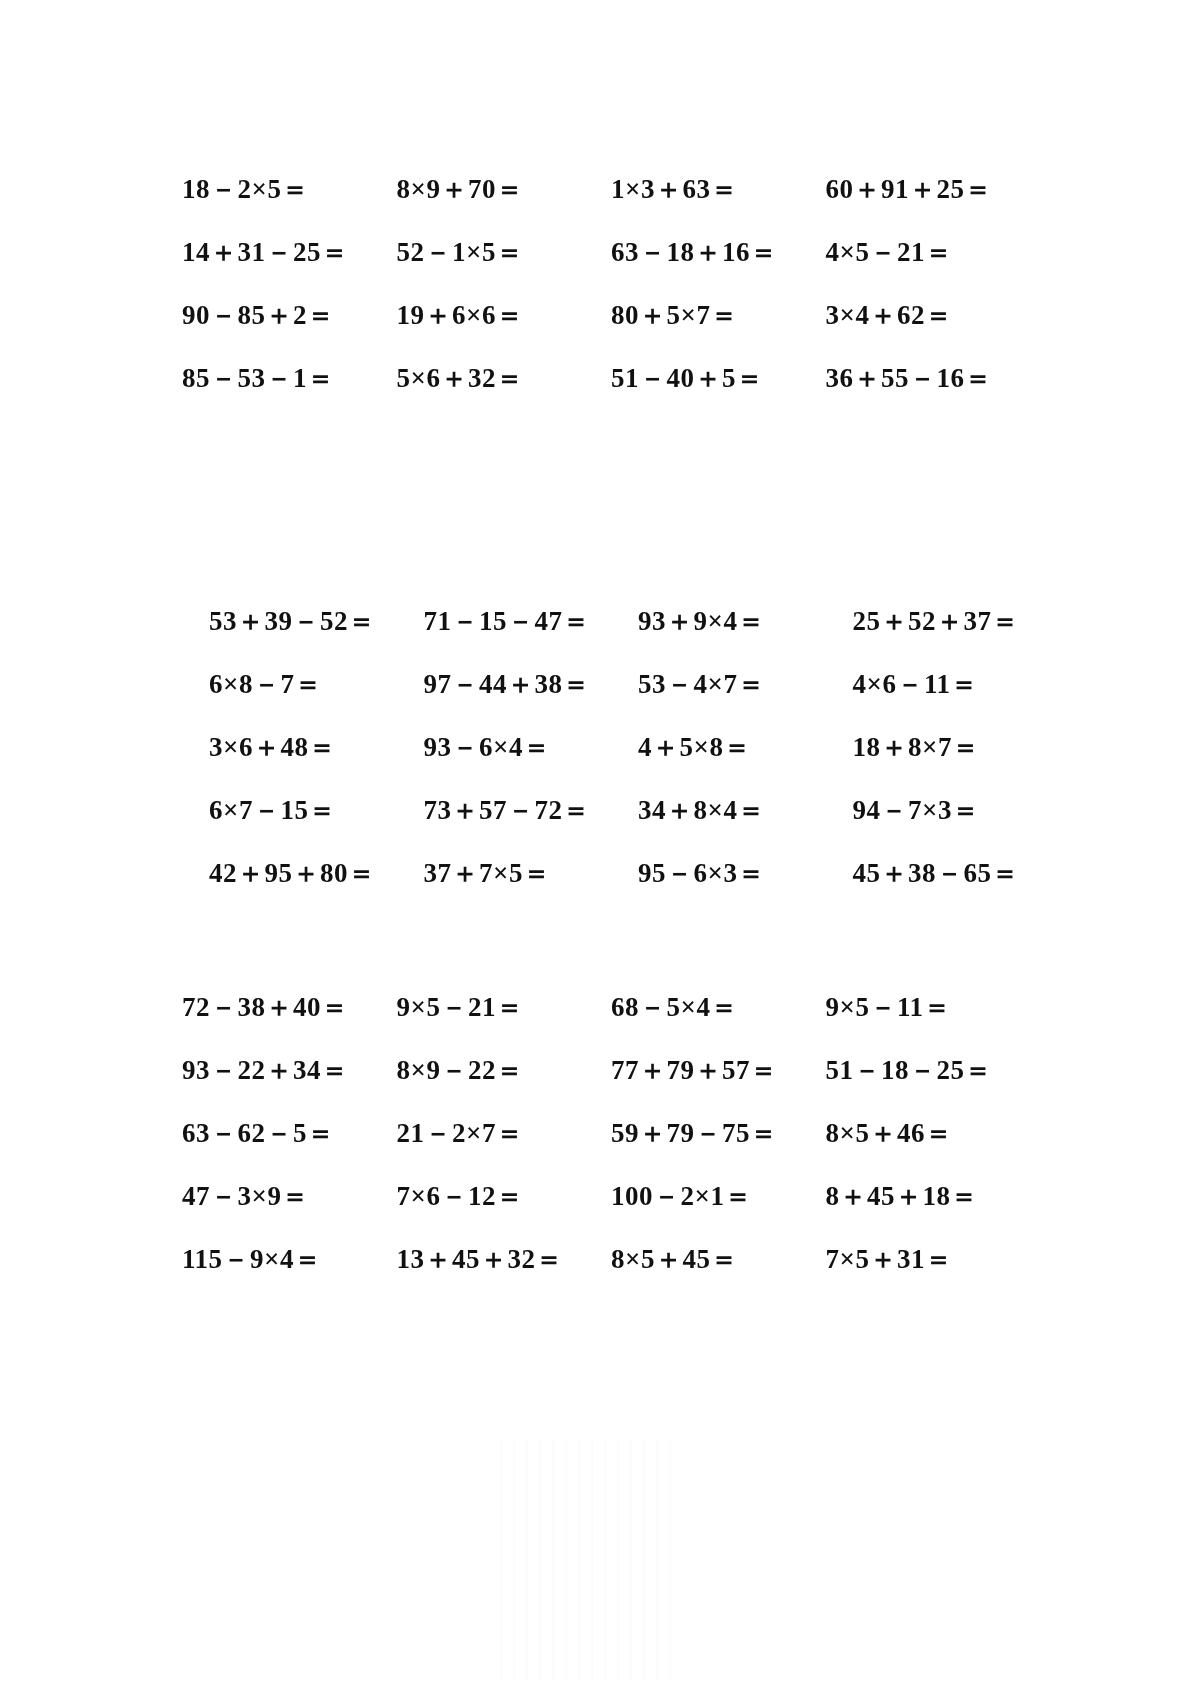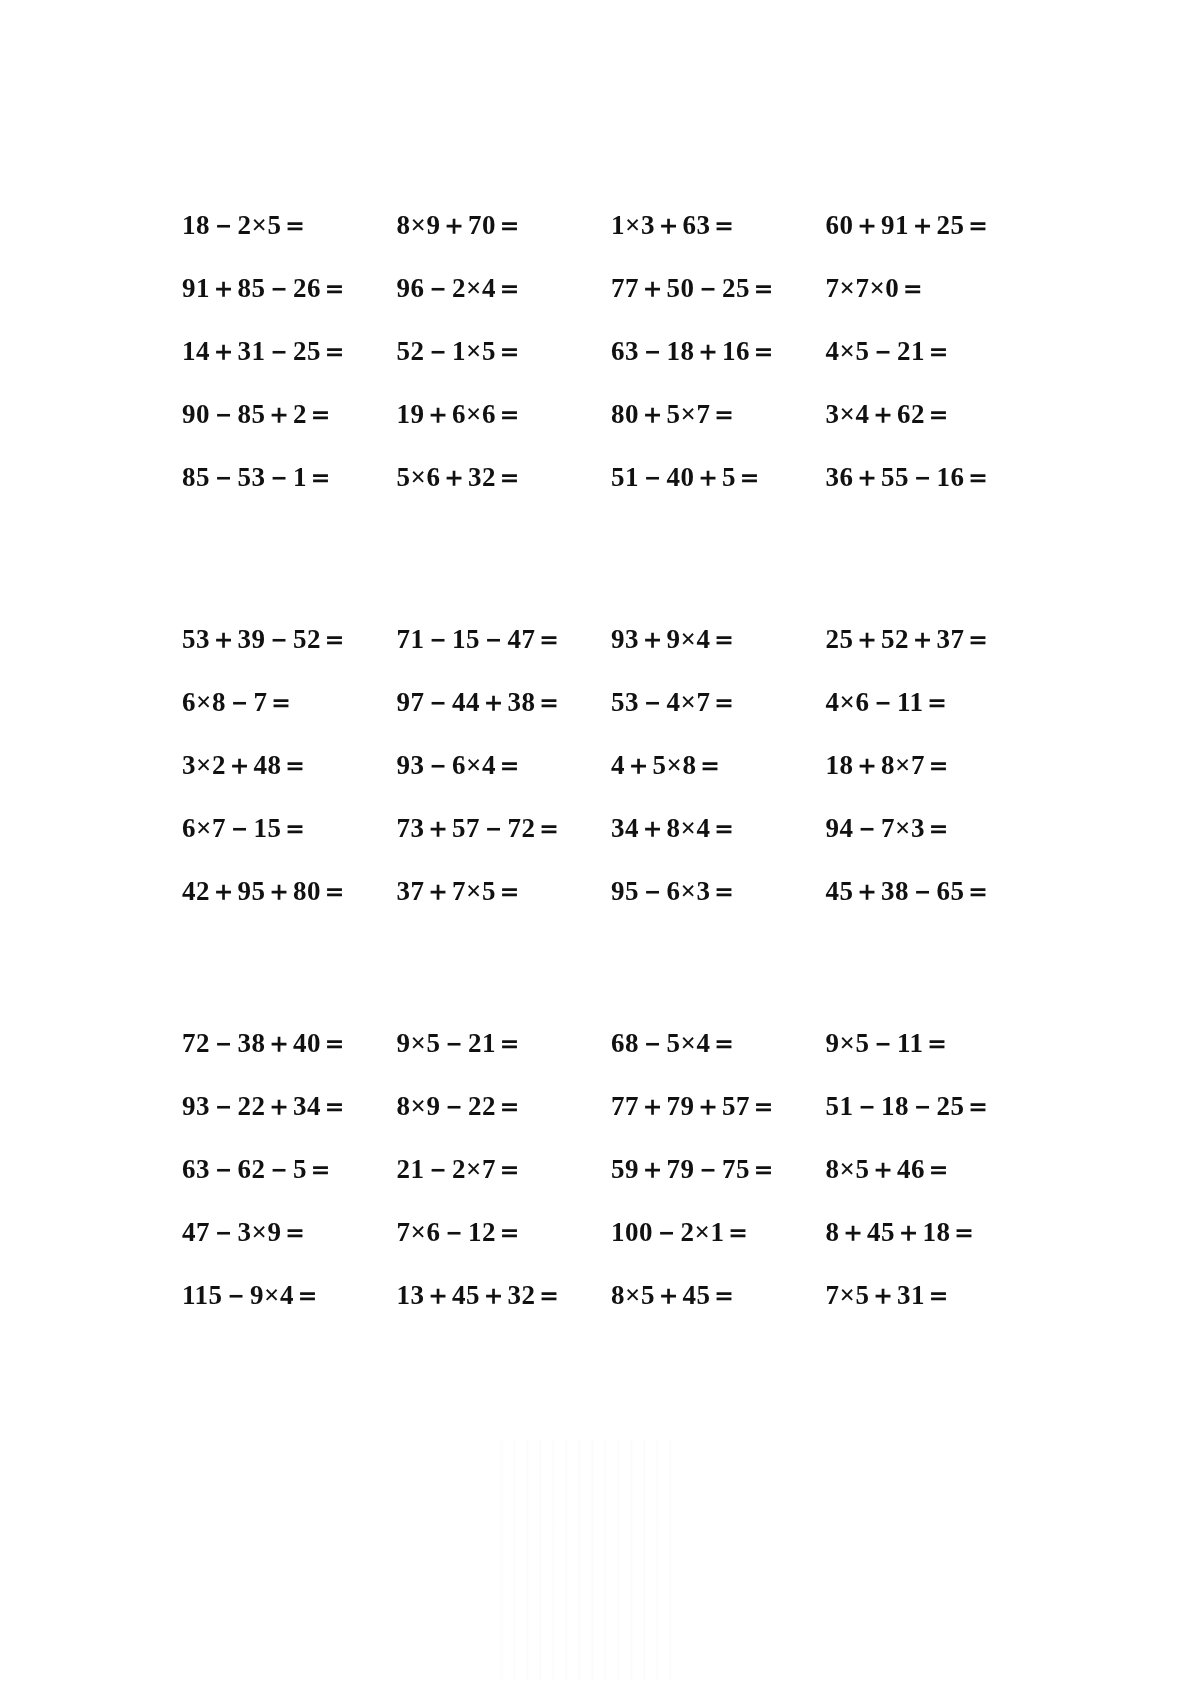--- a/index.html
+++ b/index.html
@@ -23,21 +23,21 @@
       height: 1684px;
     }
     .group {
       position: absolute;
       left: 182px;
       width: 900px;
     }
     .row {
       display: flex;
       height: 63px;
-      align-items: flex-end;
+      align-items: flex-start;
     }
     .cell {
       width: 214.5px;
       font-weight: bold;
       font-size: 27px;
       letter-spacing: 0.5px;
       white-space: nowrap;
       line-height: 1;
     }
     .artifact {
@@ -56,60 +56,54 @@
 <div class="page">
 
   <div class="group" style="top:176px;">
     <div class="row">
       <span class="cell">18－2×5＝</span>
       <span class="cell">8×9＋70＝</span>
       <span class="cell">1×3＋63＝</span>
       <span class="cell">60＋91＋25＝</span>
     </div>
     <div class="row">
-      <span class="cell">91＋85－26＝</span>
-      <span class="cell">96－2×4＝</span>
-      <span class="cell">77＋50－25＝</span>
-      <span class="cell">7×7×0＝</span>
-    </div>
-    <div class="row">
       <span class="cell">14＋31－25＝</span>
       <span class="cell">52－1×5＝</span>
       <span class="cell">63－18＋16＝</span>
       <span class="cell">4×5－21＝</span>
     </div>
     <div class="row">
       <span class="cell">90－85＋2＝</span>
       <span class="cell">19＋6×6＝</span>
       <span class="cell">80＋5×7＝</span>
       <span class="cell">3×4＋62＝</span>
     </div>
     <div class="row">
       <span class="cell">85－53－1＝</span>
       <span class="cell">5×6＋32＝</span>
       <span class="cell">51－40＋5＝</span>
       <span class="cell">36＋55－16＝</span>
     </div>
   </div>
 
-  <div class="group" style="top:590px;">
+  <div class="group" style="top:608px;margin-left:27px;">
     <div class="row">
       <span class="cell">53＋39－52＝</span>
       <span class="cell">71－15－47＝</span>
       <span class="cell">93＋9×4＝</span>
       <span class="cell">25＋52＋37＝</span>
     </div>
     <div class="row">
       <span class="cell">6×8－7＝</span>
       <span class="cell">97－44＋38＝</span>
       <span class="cell">53－4×7＝</span>
       <span class="cell">4×6－11＝</span>
     </div>
     <div class="row">
-      <span class="cell">3×2＋48＝</span>
+      <span class="cell">3×6＋48＝</span>
       <span class="cell">93－6×4＝</span>
       <span class="cell">4＋5×8＝</span>
       <span class="cell">18＋8×7＝</span>
     </div>
     <div class="row">
       <span class="cell">6×7－15＝</span>
       <span class="cell">73＋57－72＝</span>
       <span class="cell">34＋8×4＝</span>
       <span class="cell">94－7×3＝</span>
     </div>

